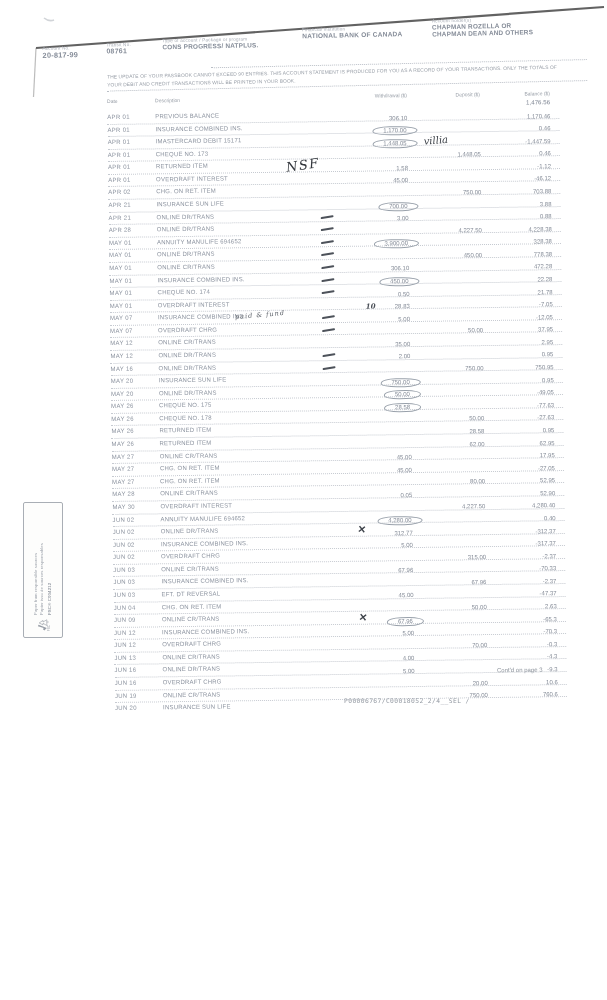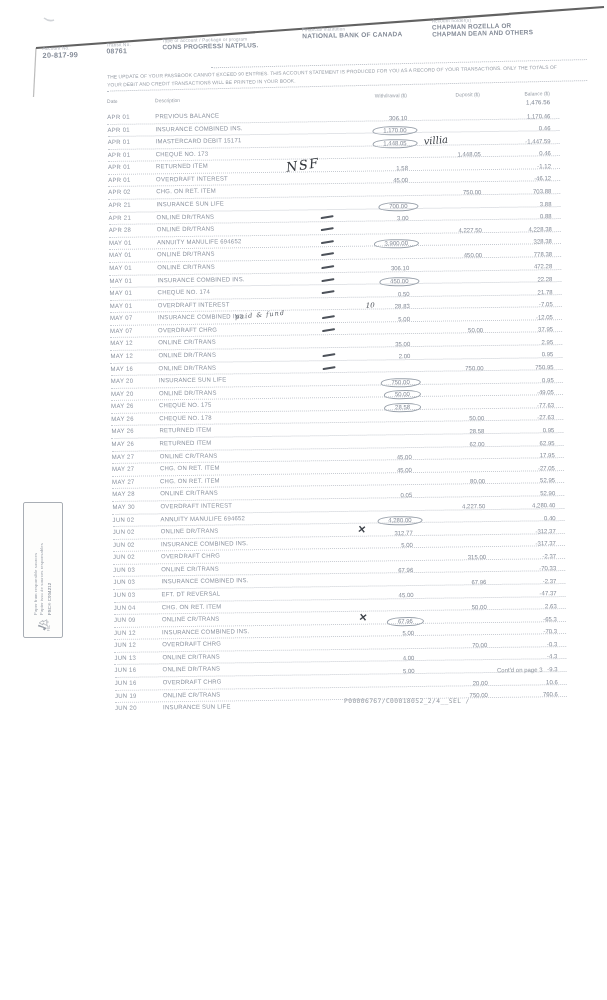--- a/index.html
+++ b/index.html
@@ -44,21 +44,21 @@
   .row .wd   { position:absolute; left:190px; width:110px; top:6.5px; text-align:right; color:#848b97; white-space:nowrap; }
   .row .dep  { position:absolute; left:306px; width:67px;  top:6.5px; text-align:right; color:#848b97; }
   .row .bal  { position:absolute; left:373px; width:70px;  top:6.5px; text-align:right; color:#848b97; }
   .circled { display:inline-block; border:1px solid #99a1ab; padding:0 10px 1px 10px;
     margin:-1px -10px -1px 0; border-radius:55% 60% 58% 62% / 75% 65% 80% 60%; }
   .mark-dash { position:absolute; left:212px; top:6px; width:13px; height:1.8px;
     background:#4d525a; transform:rotate(-9deg); border-radius:1px; }
   .mark-x { position:absolute; left:245px; top:0px; font-size:10px; color:#3f444b;
     font-weight:bold; transform:rotate(8deg); }
   .hw-od { position:absolute; left:256px; top:4px; font-size:7px; font-style:italic;
-    font-weight:normal; color:#4a4f57; font-family:"DejaVu Serif", serif; }
+    font-weight:bold; color:#4a4f57; font-family:"DejaVu Serif", serif; }
   .hw-nsf { position:absolute; left:178px; top:-2px; font-size:13px; font-style:italic;
     color:#33373d; transform:rotate(-7deg); font-family:"DejaVu Serif", serif; letter-spacing:1.5px; }
   .hw-word { position:absolute; left:316px; top:2px; font-size:10px; font-style:italic;
     color:#3a3f46; transform:rotate(-4deg); font-family:"DejaVu Serif", serif; }
   .hw-script { position:absolute; left:125px; top:0px; font-size:6.5px; font-style:italic;
     color:#5a5f67; letter-spacing:1px; transform:rotate(-4deg); font-family:"DejaVu Serif", serif; }
 
   
   .stamp { position:absolute; left:23px; top:502px; width:40px; height:136px; }
   .stamp-inner { width:136px; height:40px; transform:rotate(-90deg) translate(-136px,0);

